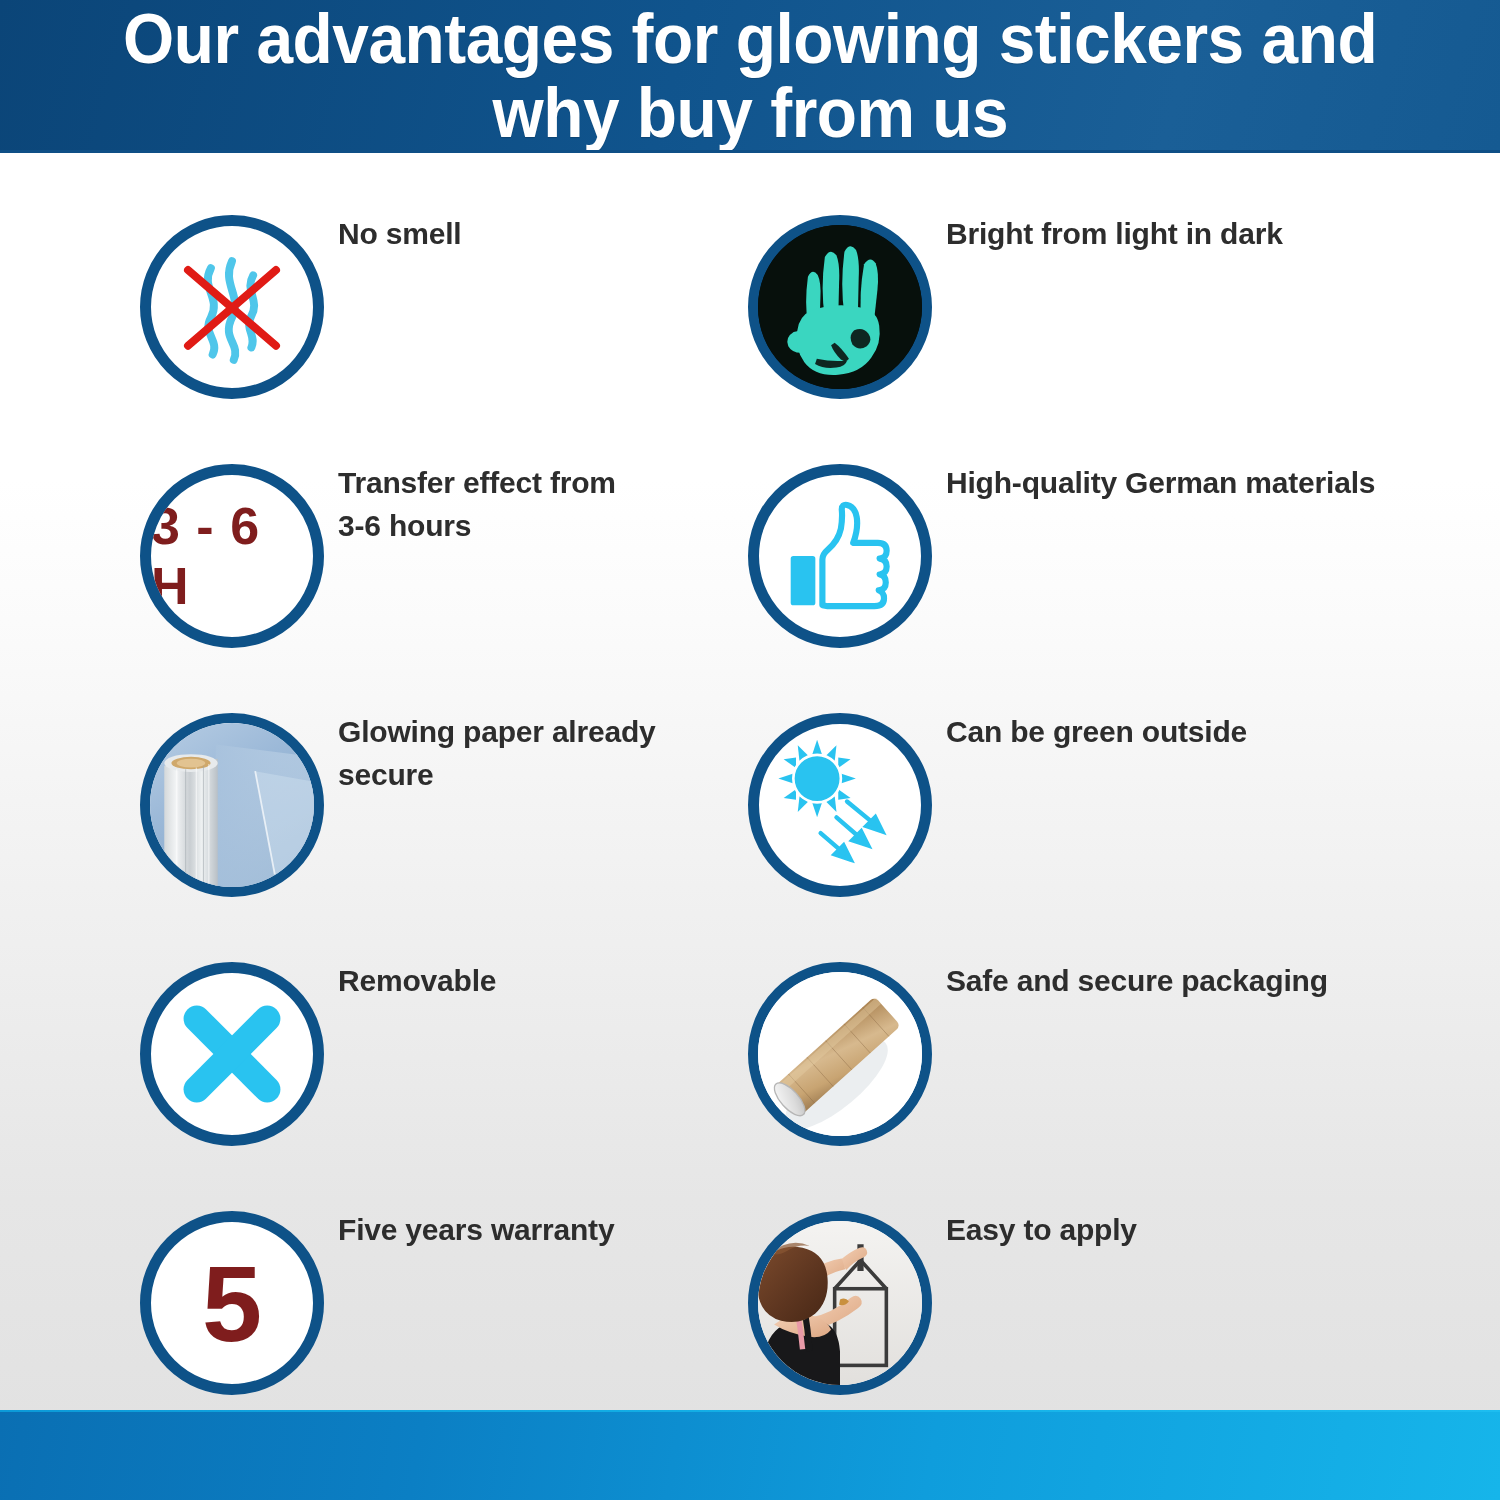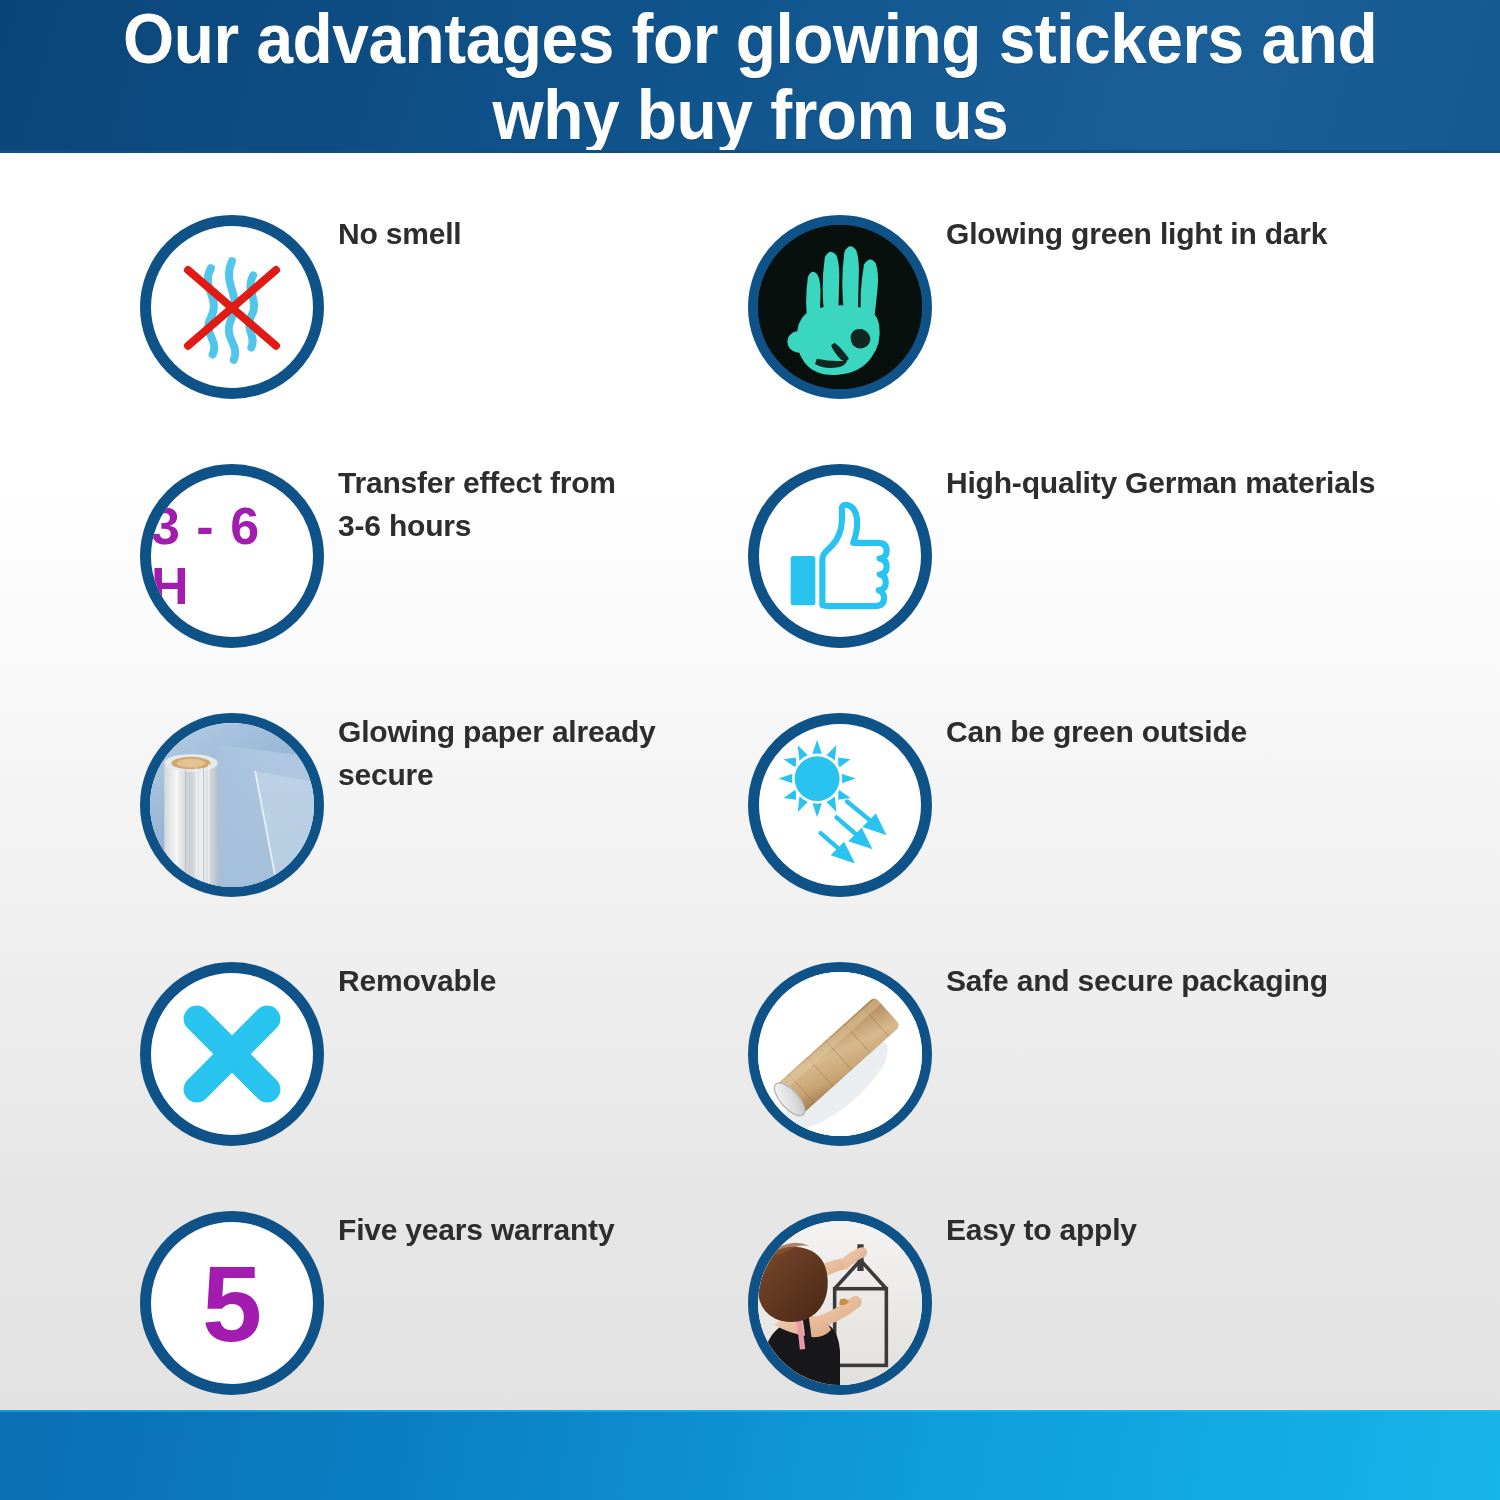--- a/index.html
+++ b/index.html
@@ -36,21 +36,21 @@
     overflow: hidden;
   }
   #header-inner {
     position: absolute;
     left: 0; top: 0;
     width: 1500px;
     height: 152px;
     display: flex;
     flex-direction: column;
     align-items: center;
-    justify-content: space-between;
+    justify-content: flex-start;
     padding-top: 2px;
     box-sizing: border-box;
   }
   .hline {
     color: #ffffff;
     font-family: "Liberation Sans Narrow", "Liberation Sans", sans-serif;
     font-weight: bold;
     font-size: 70px;
     line-height: 74px;
     letter-spacing: -0.5px;
@@ -147,21 +147,21 @@
 
   
   .glyph {
     position: absolute;
     left: 0; top: 0;
     width: 100%;
     height: 100%;
     display: flex;
     align-items: center;
     justify-content: center;
-    color: #a21caf;
+    color: #7f1d1d;
     font-family: "Liberation Sans", sans-serif;
     font-weight: bold;
   }
   .glyph-hours { font-size: 52px; letter-spacing: 1px; }
   .glyph-five  { font-size: 108px; }
 </style>
 </head>
 <body>
 
 <div id="page">
@@ -213,21 +213,21 @@
             </g>
 
             <g fill="#0a1410" opacity="0.9">
               <path d="M108 118 q10 -4 16 4 q5 8 -2 14 q-9 6 -16 -2 q-5 -10 2 -16 z"></path>
               <path d="M86 132 q8 6 16 18 q-3 5 -9 1 q-8 -8 -11 -16 z"></path>
               <path d="M66 150 q18 4 34 2 q-2 7 -12 8 q-14 2 -24 -4 z"></path>
             </g>
           </svg>
         </div>
       </div>
-      <div class="feature-label">Glowing green light in dark</div>
+      <div class="feature-label">Bright from light in dark</div>
     </div>
 
     <div class="feature col-left row1">
       <div class="icon-circle">
         <div class="glyph glyph-hours">3 - 6 H</div>
       </div>
       <div class="feature-label">
         <div>Transfer effect from</div>
         <div>3-6 hours</div>
       </div>

